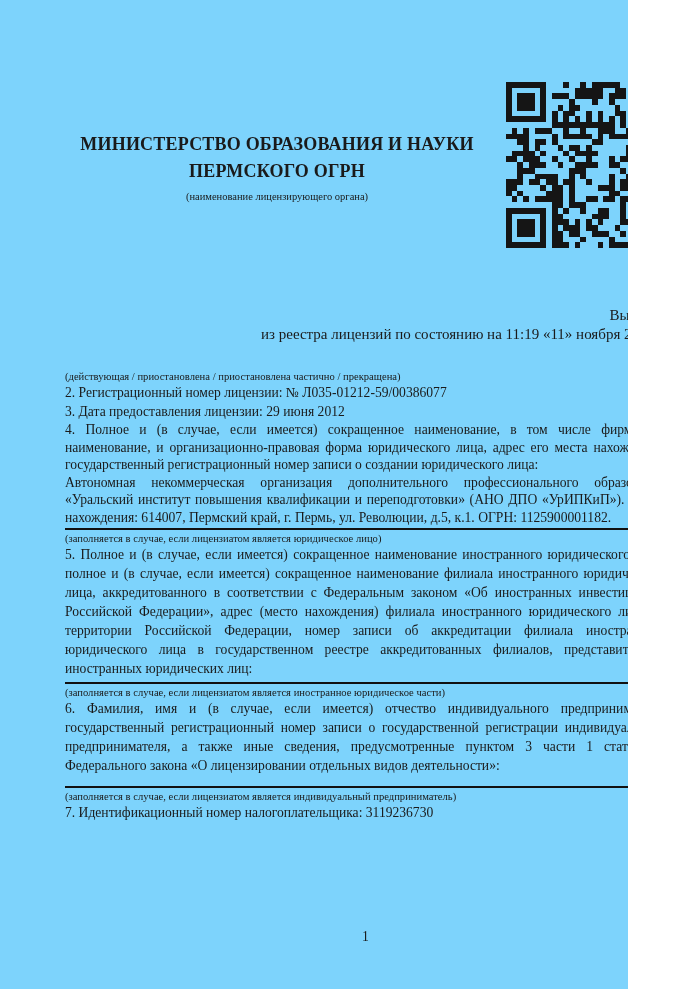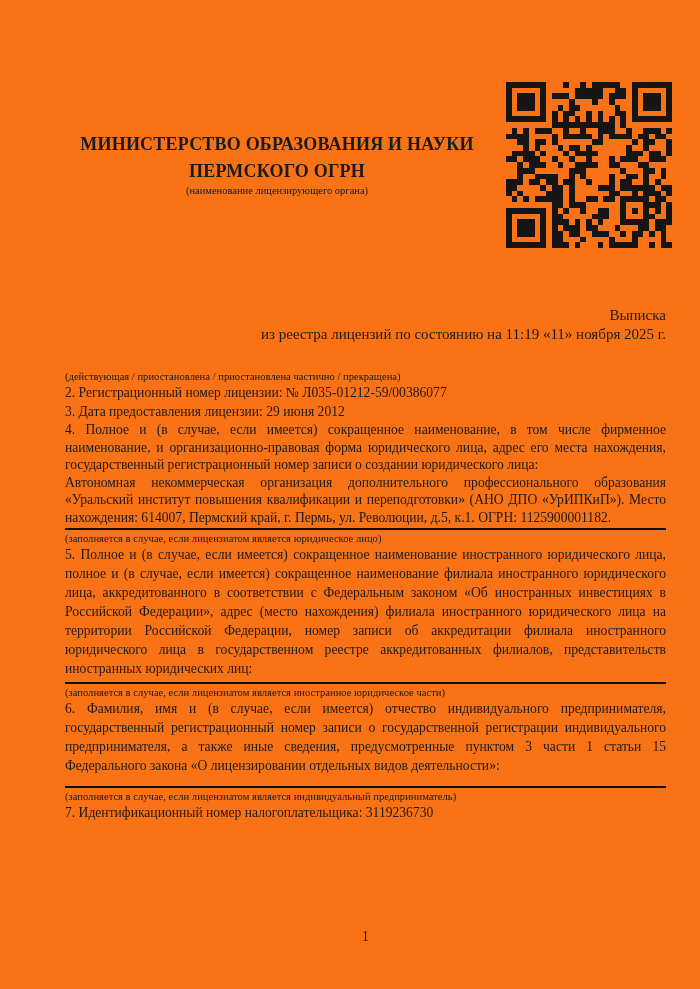--- a/index.html
+++ b/index.html
@@ -1,20 +1,20 @@
 <!DOCTYPE html>
 <html lang="ru"><head>
 <meta charset="utf-8">
 <style>
   html, body { margin: 0; padding: 0; background: #ffffff; }
   .page {
     position: relative;
-    width: 700px;
+    width: 628px;
     height: 989px;
-    background: #f97316;
+    background: #7dd3fc;
     overflow: hidden;
     font-family: "Liberation Serif", "DejaVu Serif", serif;
     color: #1a1a1a;
   }
 
   
   .ministry-block {
     position: absolute;
     left: 62px;
     top: 131px;
@@ -22,20 +22,21 @@
     text-align: center;
   }
   .ministry-name {
     font-size: 18px;
     font-weight: bold;
     line-height: 27px;
     letter-spacing: 0.2px;
     white-space: nowrap;
   }
   .ministry-caption {
+    margin-top: 6px;
     font-size: 10.5px;
     line-height: 12px;
   }
 
   
   .qr-box {
     position: absolute;
     left: 505px;
     top: 82px;
     width: 168px;

